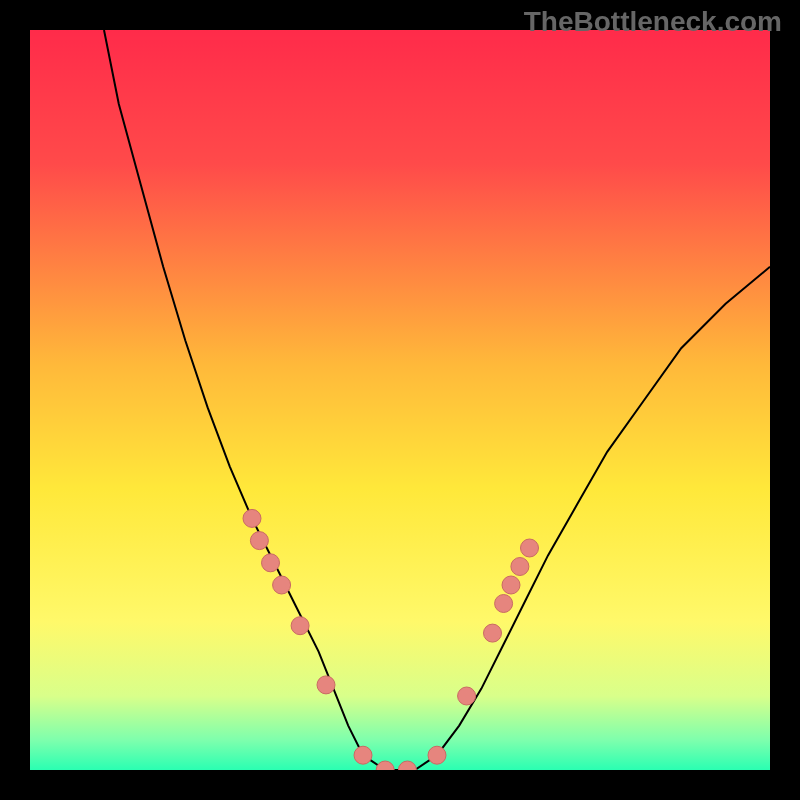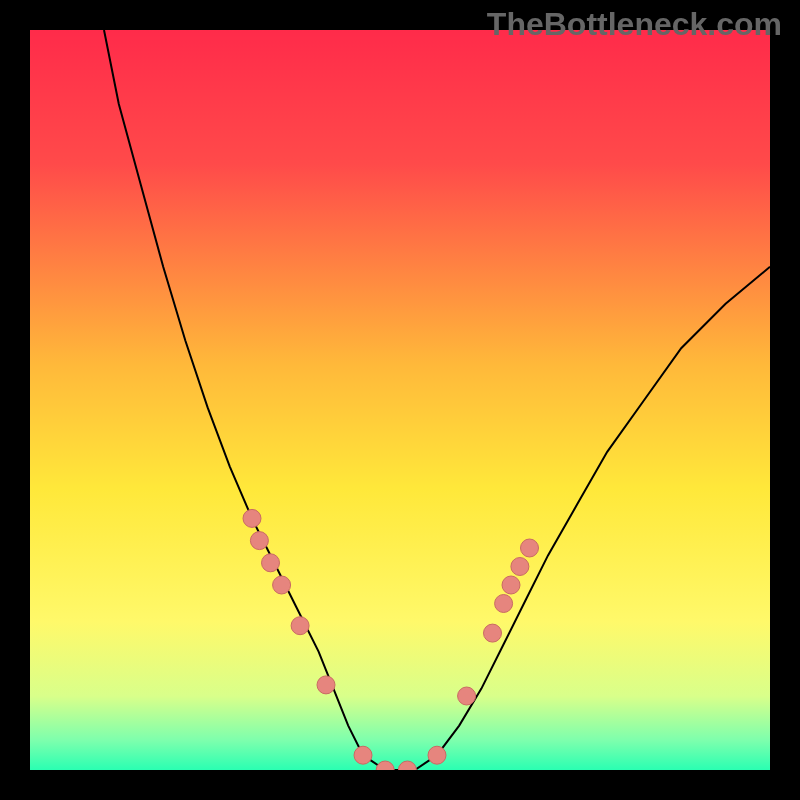--- a/index.html
+++ b/index.html
@@ -9,21 +9,21 @@
     height: 800px;
     background: #000;
     position: relative;
   }
   .watermark {
     position: absolute;
     top: 6px;
     right: 18px;
     color: #666;
     font-family: Arial, Helvetica, sans-serif;
-    font-size: 32px;
+    font-size: 28px;
     font-weight: bold;
     letter-spacing: 0;
     z-index: 20;
     user-select: none;
   }
   .plot-frame {
     position: absolute;
     left: 30px;
     top: 30px;
     width: 740px;

